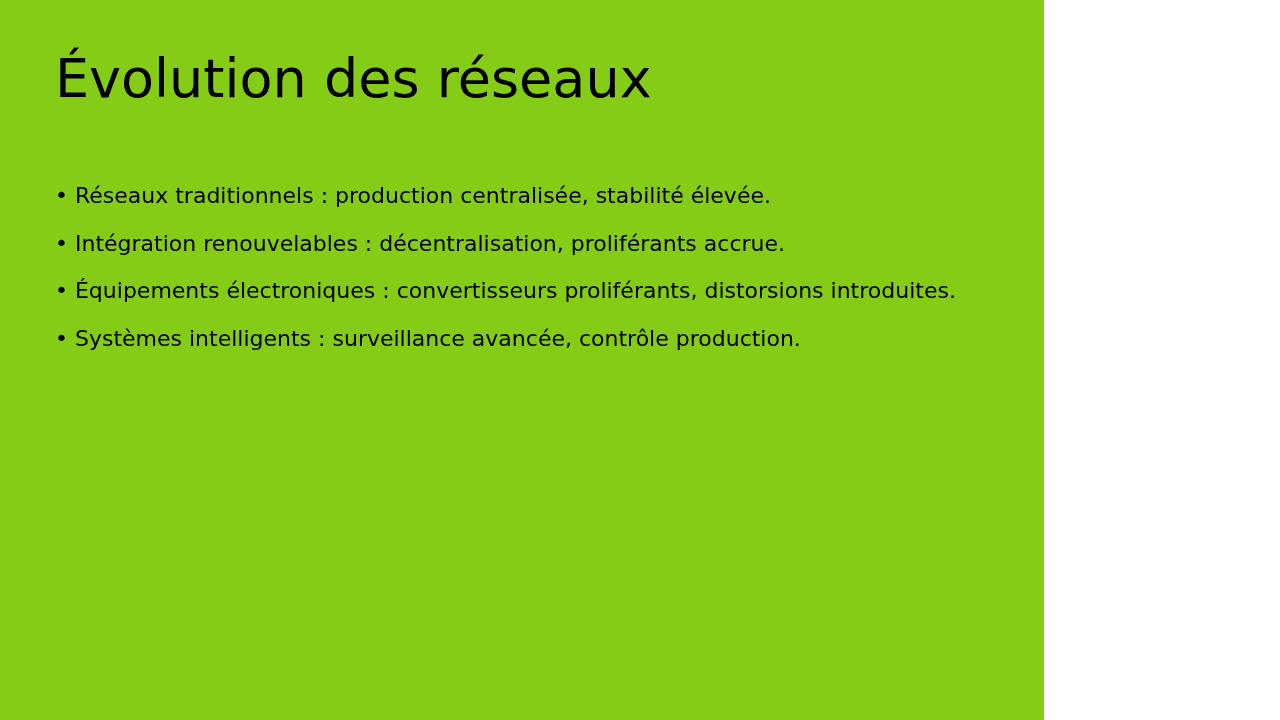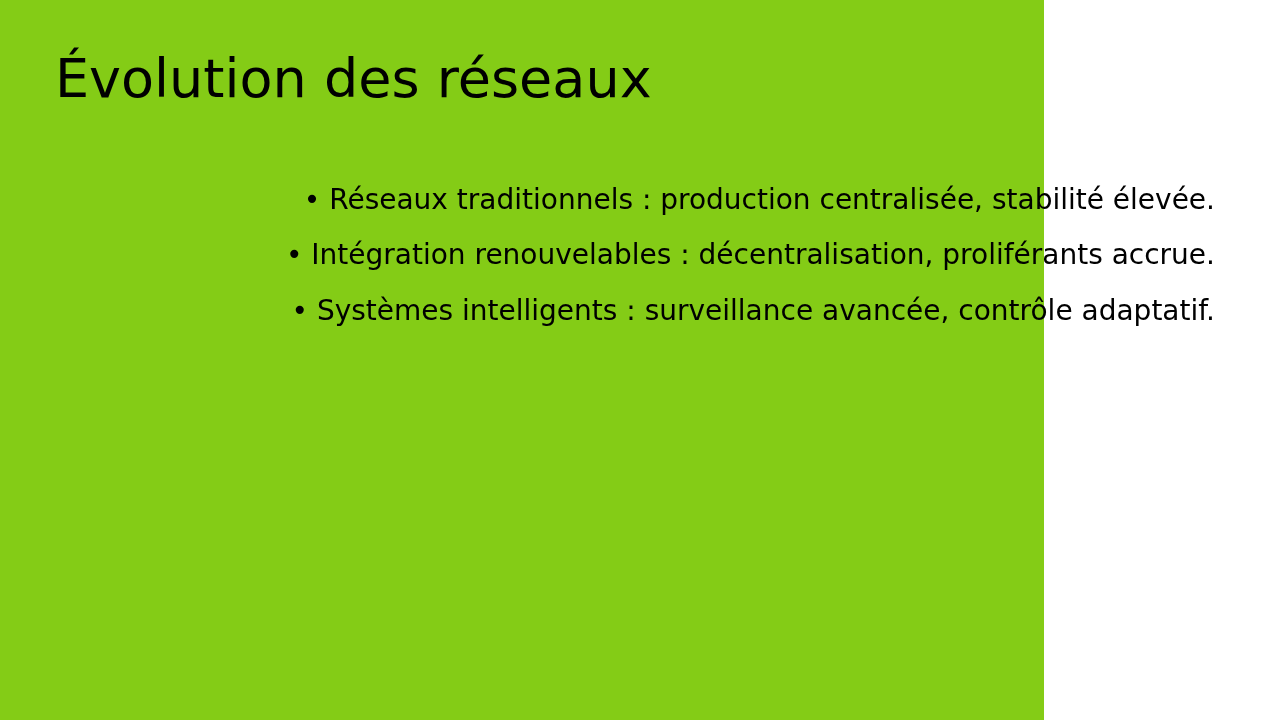--- a/index.html
+++ b/index.html
@@ -32,37 +32,37 @@
     letter-spacing: 0px;
     white-space: nowrap;
   }
   .body-block {
     position: absolute;
     left: 55px;
     top: 182px;
     width: 1160px;
   }
   .bullet-line {
-    font-size: 28px;
+    font-size: 22px;
     line-height: 1.3;
     color: #000000;
     margin: 0 0 19px 0;
     text-indent: 0;
-    text-align: right;
   }
   .bullet-line:last-child {
     margin-bottom: 0;
   }
 </style>
 </head>
 <body>
 
 <div class="slide">
 
   <div class="slide-title">Évolution des réseaux</div>
 
   <div class="body-block">
     <p class="bullet-line">• Réseaux traditionnels : production centralisée, stabilité élevée.</p>
     <p class="bullet-line">• Intégration renouvelables : décentralisation, proliférants accrue.</p>
-    <p class="bullet-line">• Systèmes intelligents : surveillance avancée, contrôle adaptatif.</p>
+    <p class="bullet-line">• Équipements électroniques : convertisseurs proliférants, distorsions introduites.</p>
+    <p class="bullet-line">• Systèmes intelligents : surveillance avancée, contrôle production.</p>
   </div>
 
 </div>
 
 </body></html>

